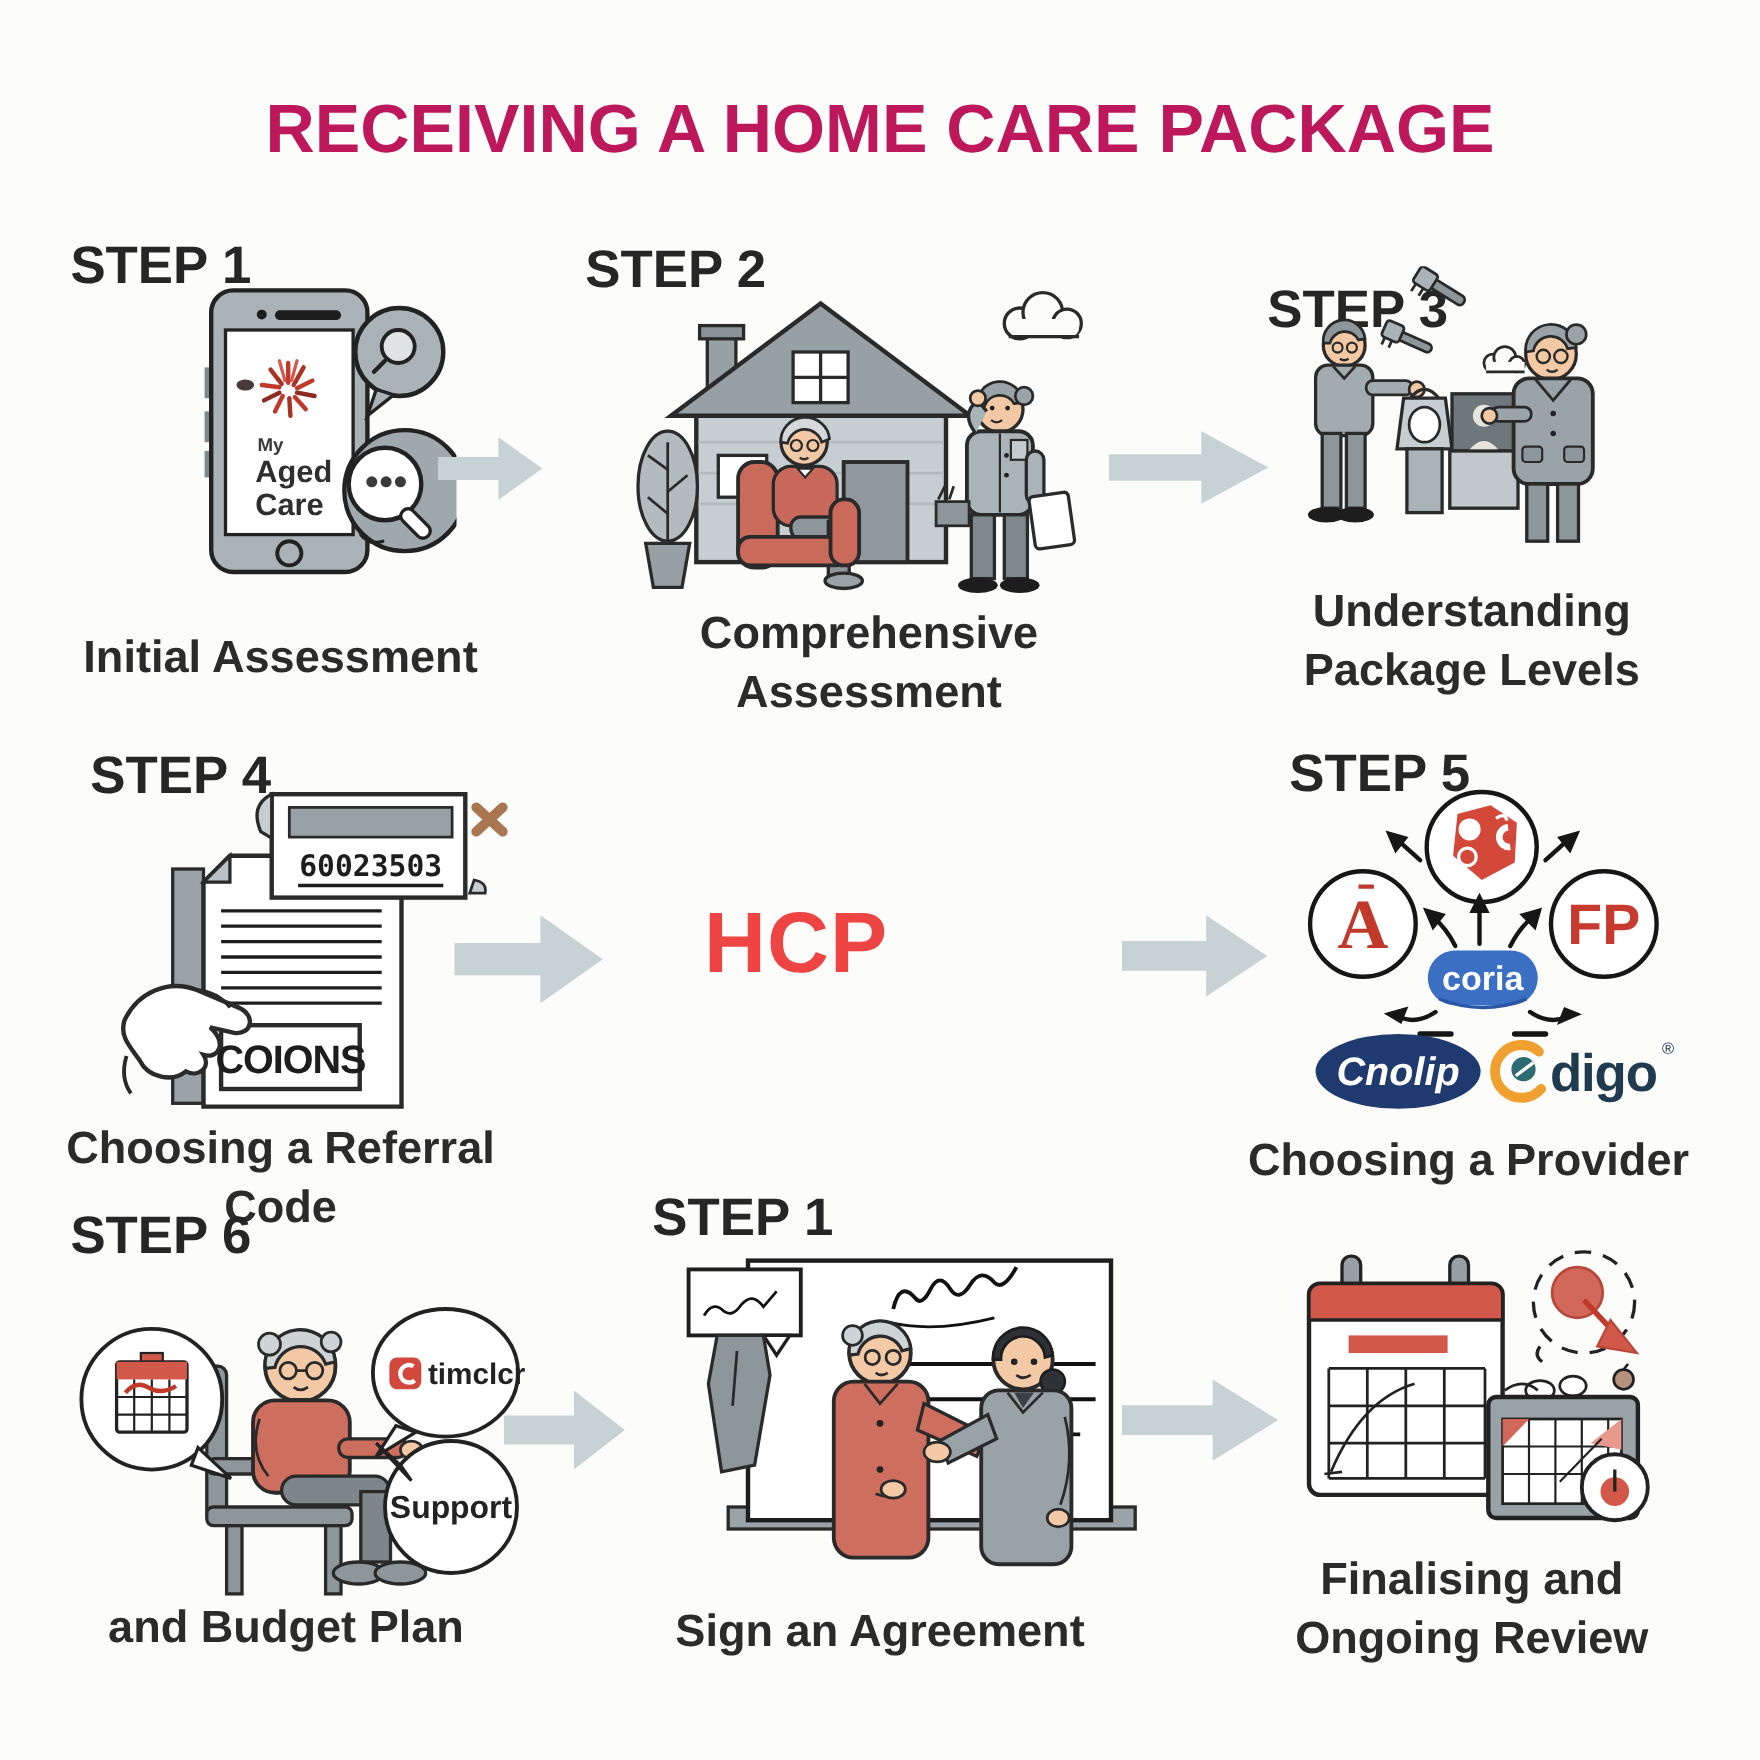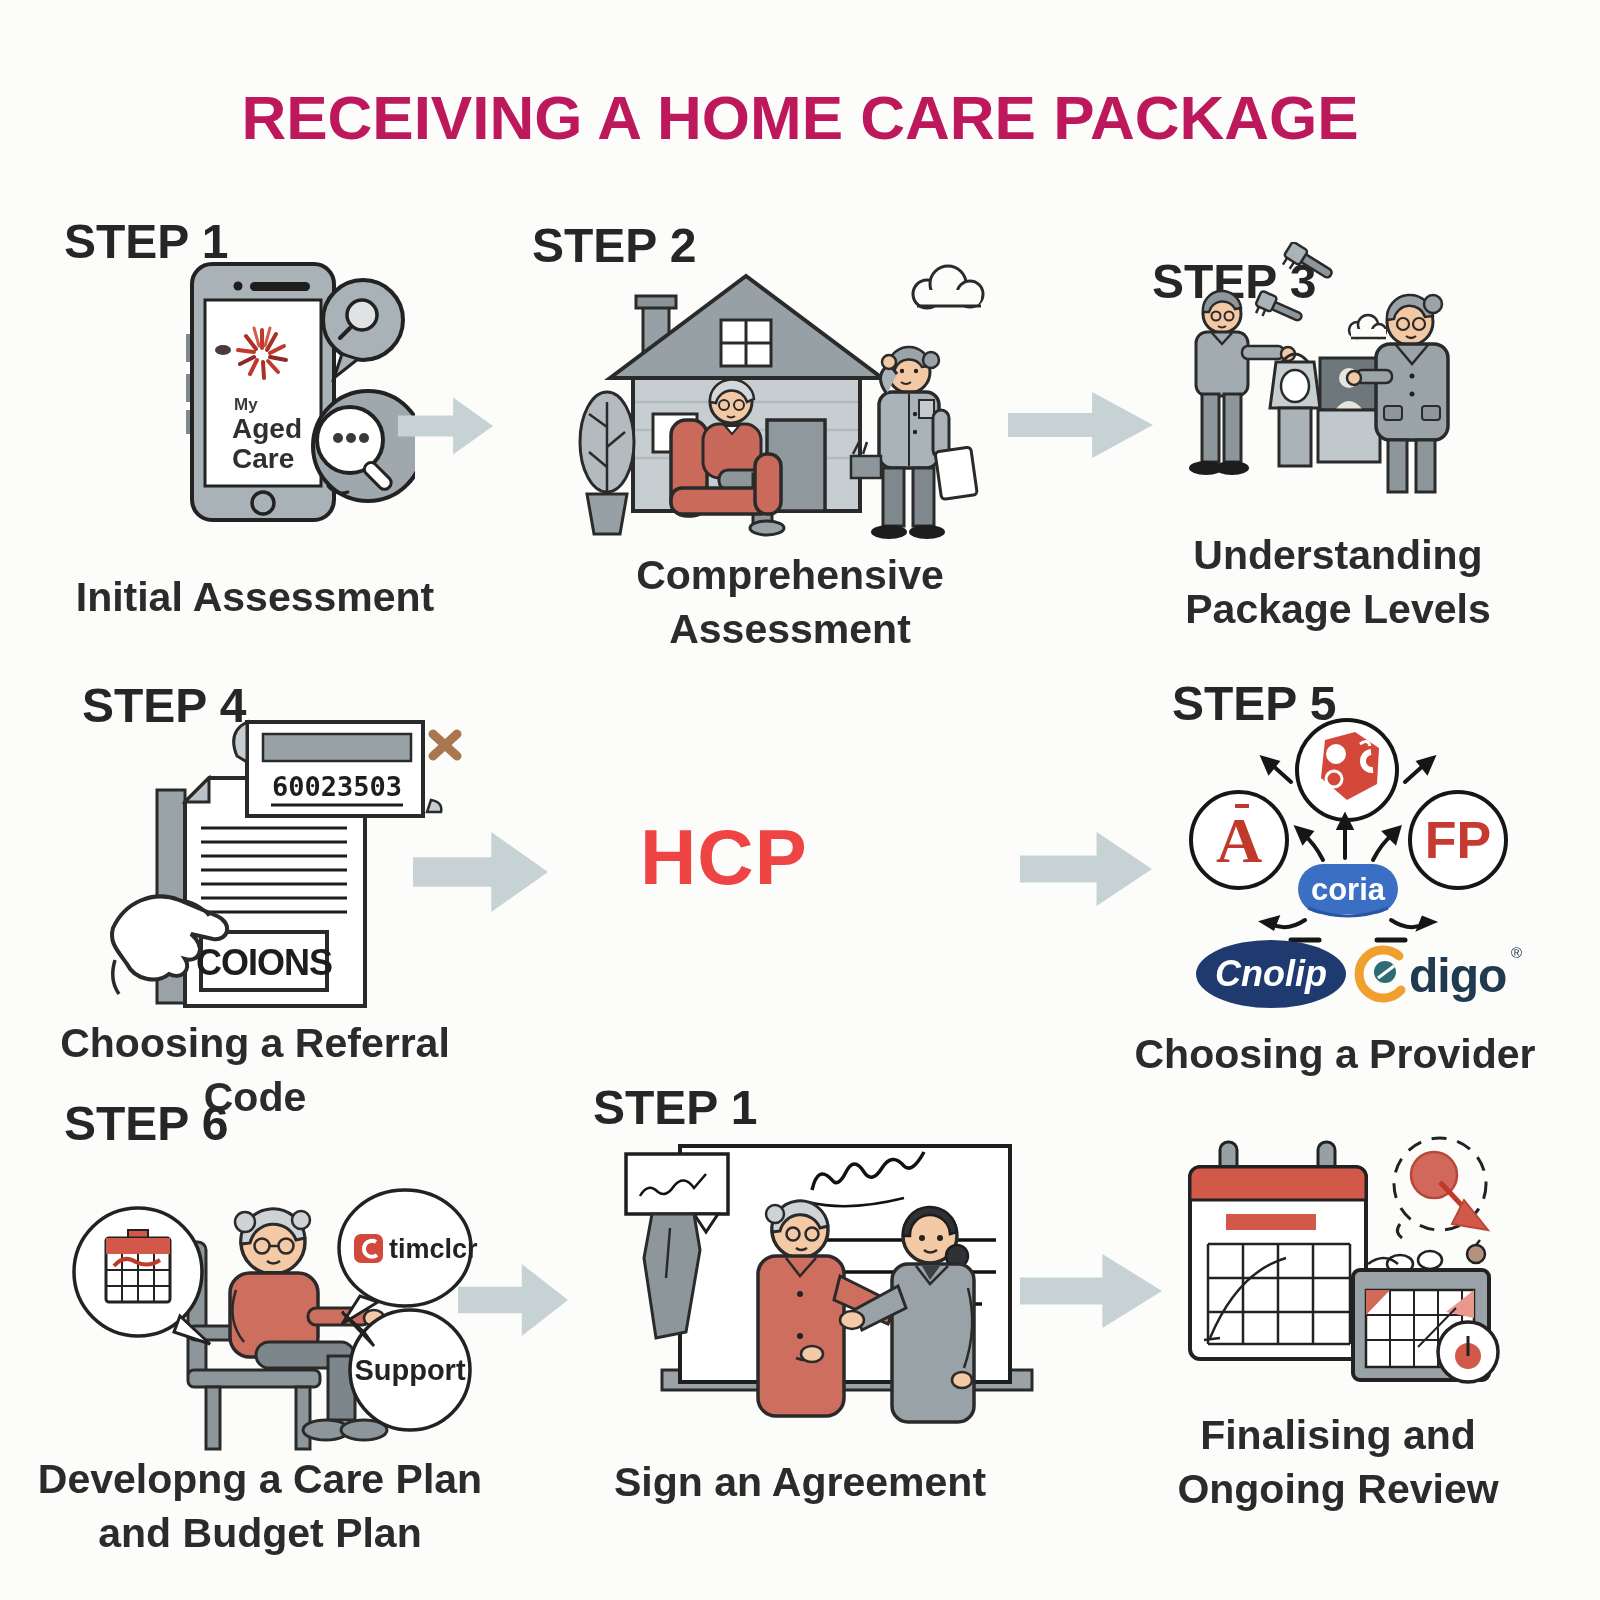--- a/index.html
+++ b/index.html
@@ -438,21 +438,20 @@
     </g>
 
     <g>
       <circle cx="352" cy="240" r="60" fill="#ffffff" stroke="#222" stroke-width="3.5"></circle>
       <polygon points="306,202 284,182 316,216" fill="#ffffff" stroke="#222" stroke-width="3"></polygon>
       <text x="352" y="250" text-anchor="middle" font-size="29" font-weight="600" fill="#222">Support</text>
     </g>
   </svg>
 
   <div class="caption" style="left:10px;top:1452px;width:500px;">
-    <div>Developng a Care Plan</div>
     <div class="bold" style="position:static;">and Budget Plan</div>
   </div>
 
   <svg class="arrow" style="left:458px;top:1264px;" width="110" height="72" viewBox="0 0 100 60" preserveAspectRatio="none">
     <polygon points="0,19 58,19 58,0 100,30 58,60 58,41 0,41" fill="#c7d2d4"></polygon>
   </svg>
 
   <div class="step-label" style="left:593px;top:1080px;">STEP 1</div>
 
   <svg class="scene" style="left:600px;top:1118px;" width="455" height="330" viewBox="0 0 455 330">

